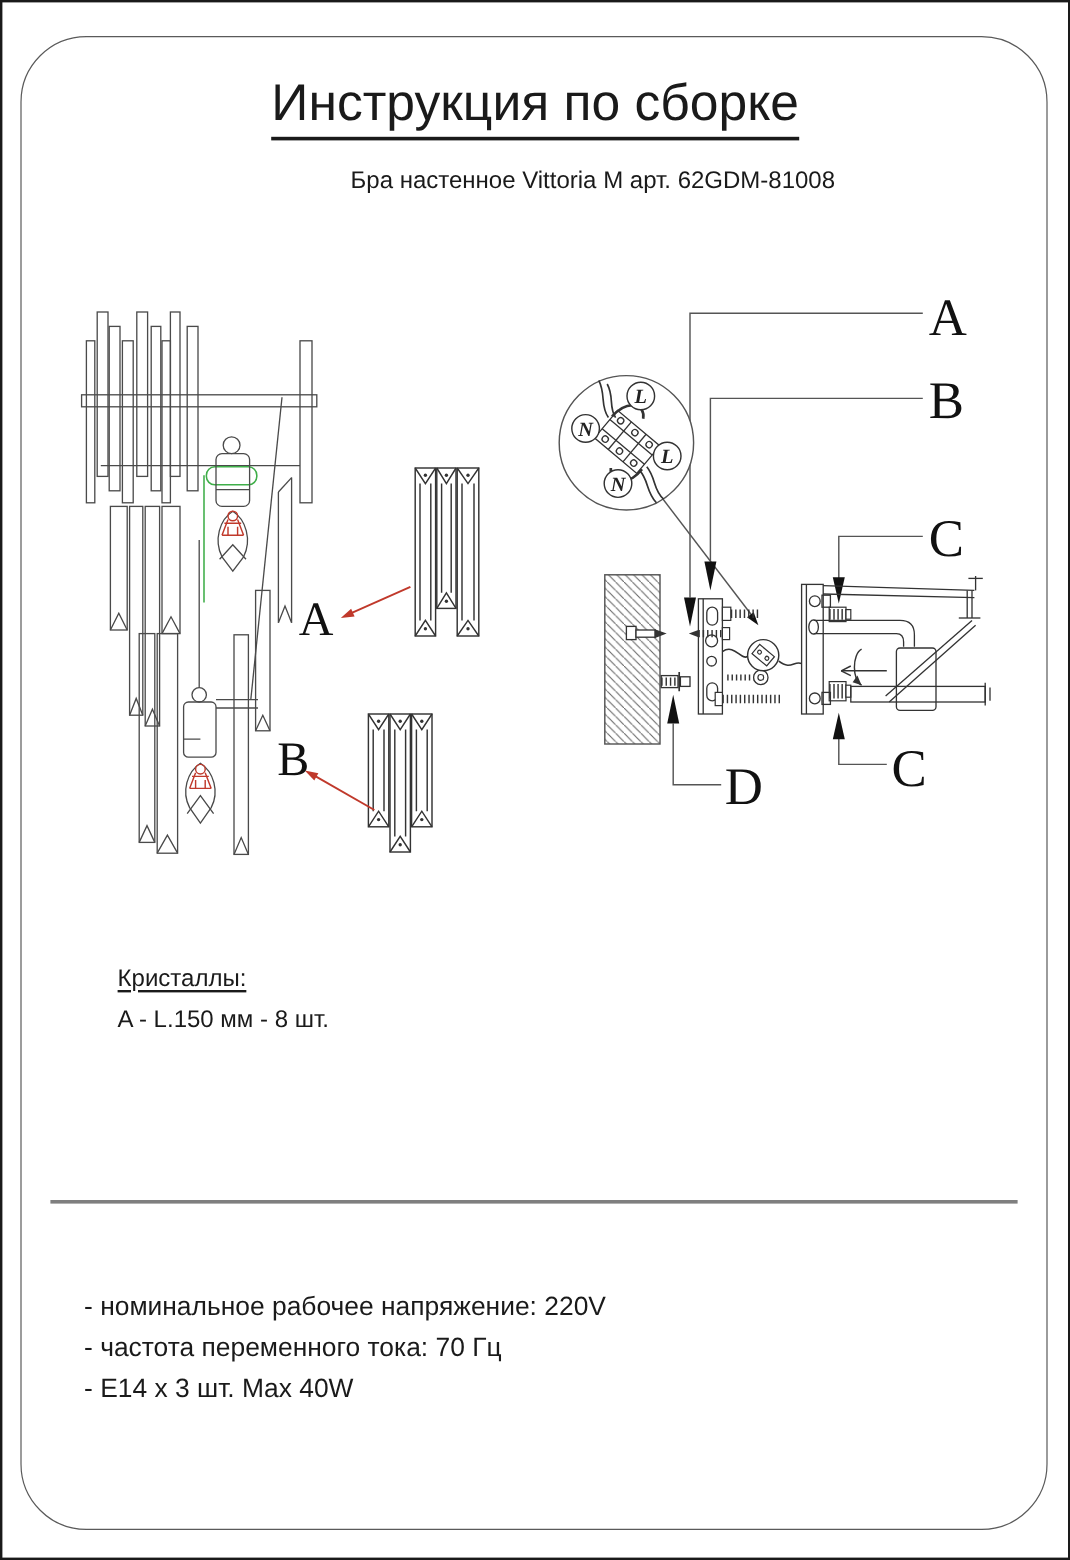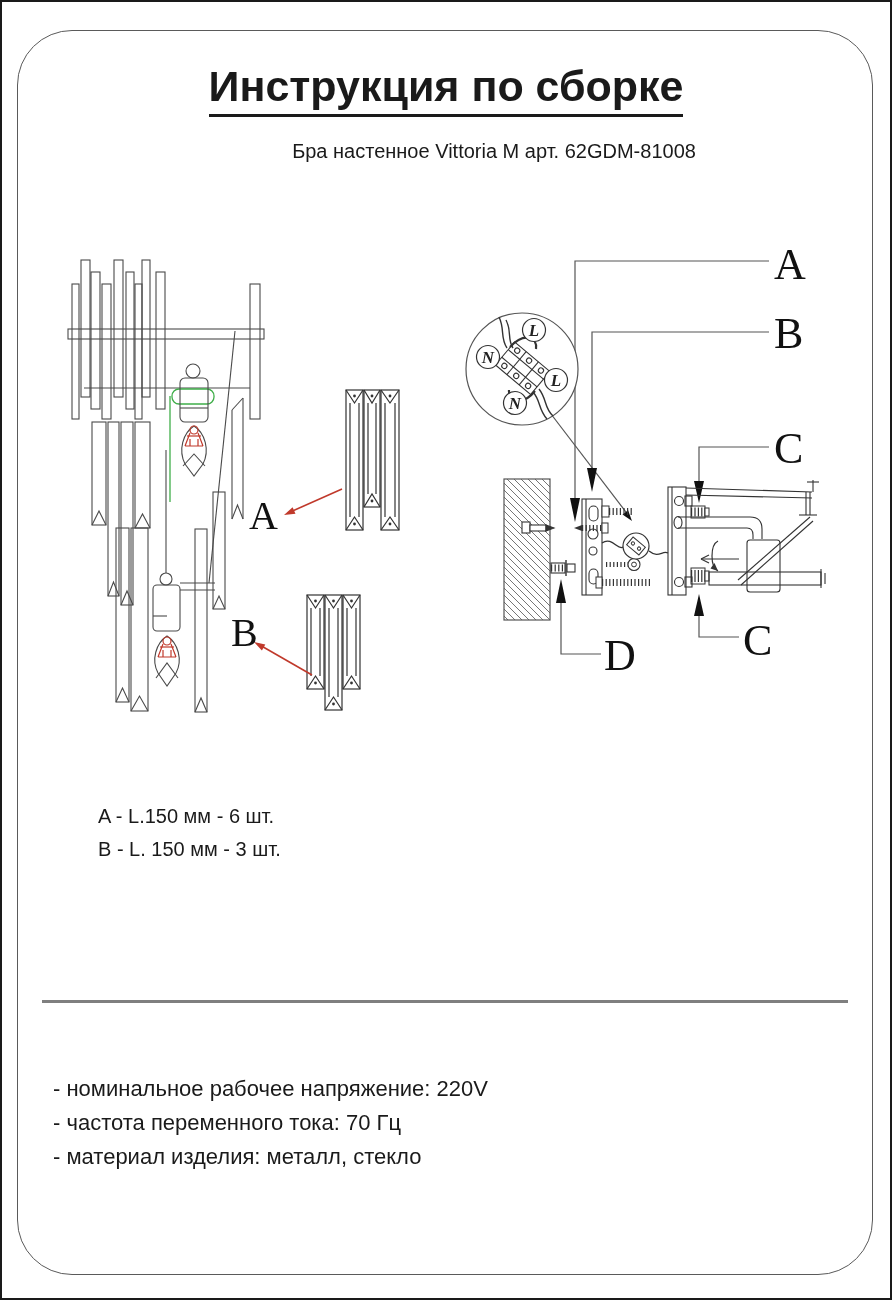--- a/index.html
+++ b/index.html
@@ -8,34 +8,34 @@
   .page {
     position:relative; width:892px; height:1300px; background:#ffffff;
     border:2px solid #1a1a1a; overflow:hidden;
   }
   .inner-border {
     position:absolute; left:15px; top:28px; width:856px; height:1245px;
     border:1.5px solid #5a5a5a; border-radius:55px;
   }
   .title {
     position:absolute; left:0; top:60px; width:100%; text-align:center;
-    font-size:43px; font-weight:700; letter-spacing:0px;
+    font-size:43px; font-weight:400; letter-spacing:0px;
   }
   .title span { display:inline-block; border-bottom:3px solid #1a1a1a; padding-bottom:3px; }
   .subtitle {
     position:absolute; left:0; top:138px; width:100%; text-align:center;
     font-size:20px; font-weight:400;margin-left:48px;
   }
   .figure-svg { position:absolute; }
   .left-fig  { left:55px;  top:225px; }
   .right-fig { left:455px; top:225px; }
   .crystals { position:absolute; left:96px; top:798px; font-size:20px; line-height:33px; }
   .crystals .heading { text-decoration:underline; text-underline-offset:3px; margin-bottom:1px; }
   .divider { position:absolute; left:40px; top:998px; width:806px; height:3px; background:#7f7f7f; }
-  .specs { position:absolute; left:51px; top:1070px; font-size:22px; line-height:34px; }
+  .specs { position:absolute; left:68px; top:1070px; font-size:22px; line-height:34px; }
   text { user-select:none; }
   .lbl { font-family:"Liberation Serif", serif; font-size:44px; fill:#111; }
   .lbl-left { font-family:"Liberation Serif", serif; font-size:40px; fill:#111; }
   .term { font-family:"Liberation Serif", serif; font-style:italic; font-weight:bold; font-size:17px; fill:#222; }
 </style>
 </head>
 <body>
 
 <div class="page">
   <div class="inner-border"></div>
@@ -350,24 +350,24 @@
     </g>
 
     <text class="lbl" x="772" y="277">A</text>
     <text class="lbl" x="772" y="346">B</text>
     <text class="lbl" x="772" y="461">C</text>
     <text class="lbl" x="741" y="653">C</text>
     <text class="lbl" x="602" y="668">D</text>
   </svg>
 
   <div class="crystals">
-    <div>A - L.150 мм - 6 шт.</div>
-    <div>B - L. 150 мм - 3 шт.</div>
+    <div class="heading">Кристаллы:</div>
+    <div>A - L.150 мм - 8 шт.</div>
   </div>
 
   <div class="divider"></div>
 
   <div class="specs">
     <div>- номинальное рабочее напряжение: 220V</div>
     <div>- частота переменного тока: 70 Гц</div>
-    <div>- материал изделия: металл, стекло</div>
+    <div>- E14 x 3 шт. Max 40W</div>
   </div>
 </div>
 
 </body></html>

